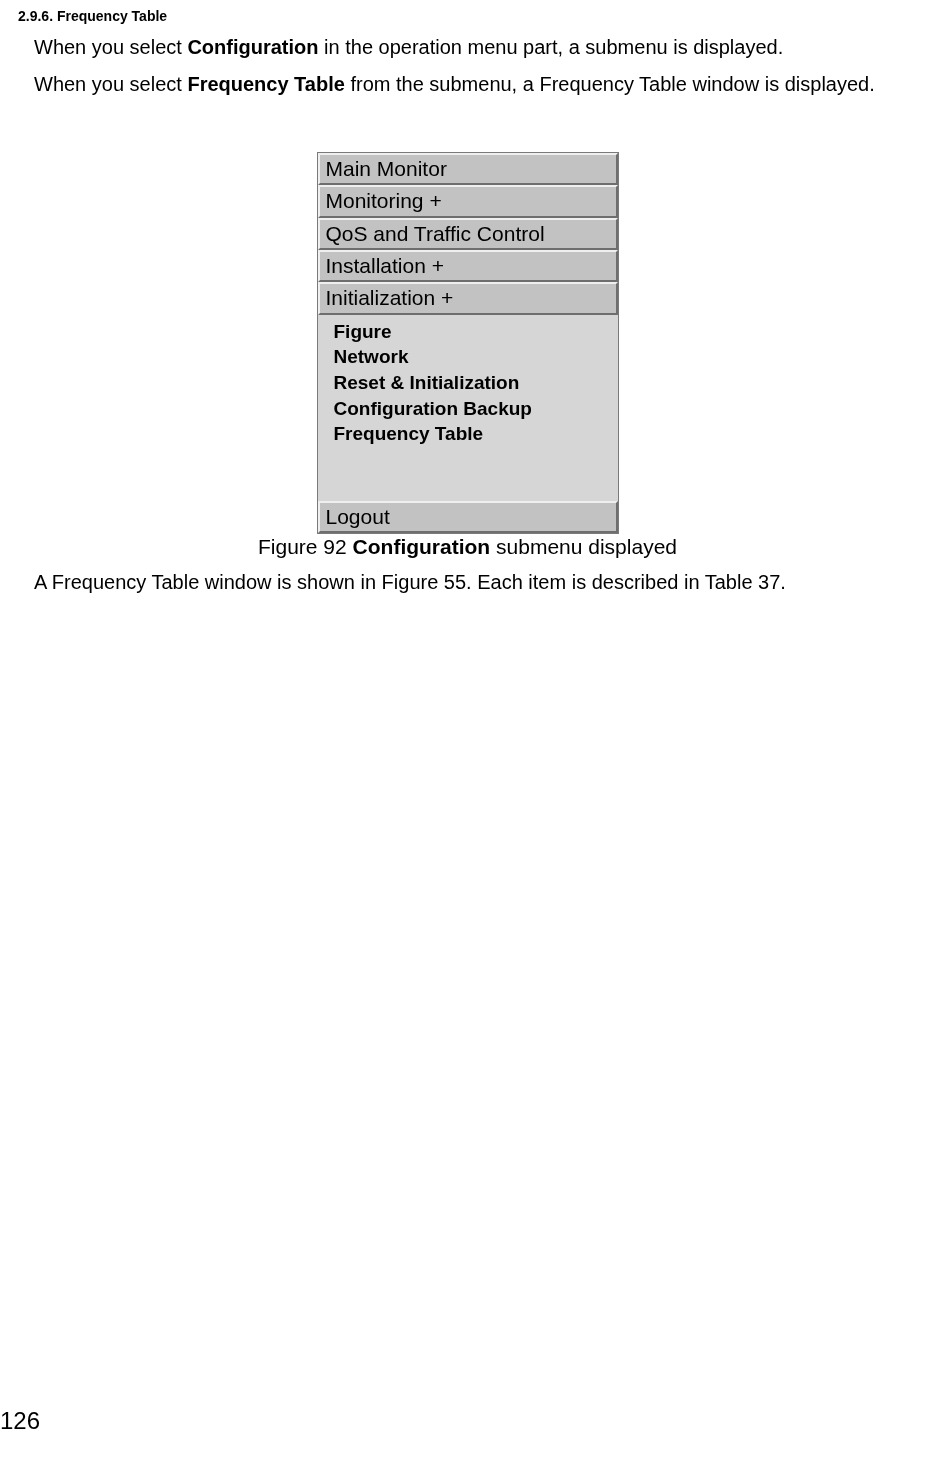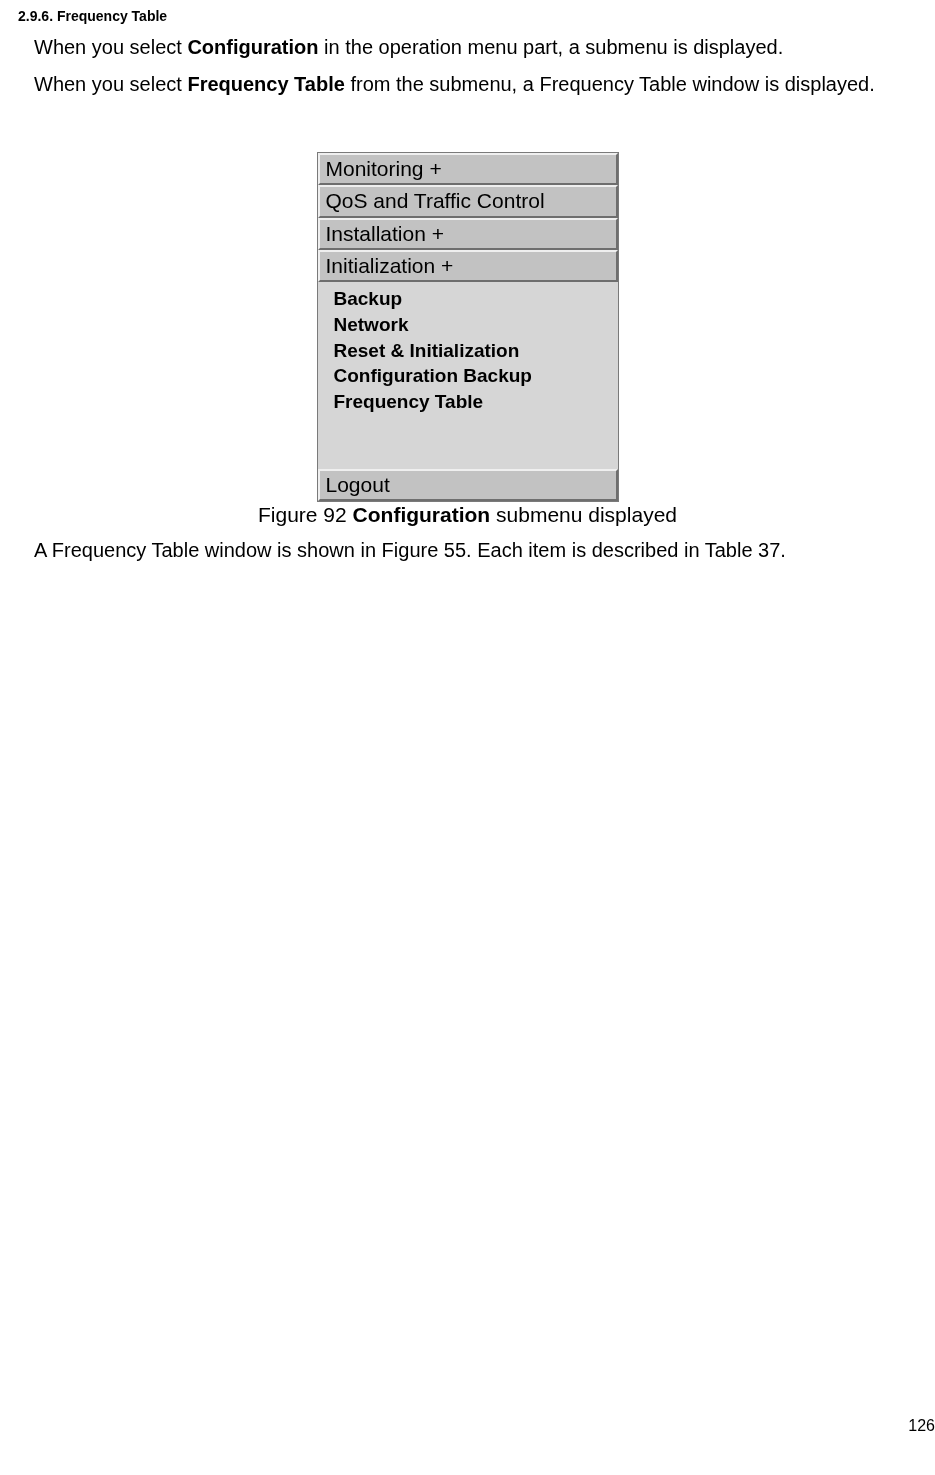--- a/index.html
+++ b/index.html
@@ -65,45 +65,46 @@
     .caption {
       text-align: center;
       margin-top: 1px;
       font-size: 21px;
     }
     .page-number {
       position: absolute;
       bottom: 40px;
       left: 0;
       width: 100%;
-      text-align: right;
-      font-size: 16px;
+      text-align: left;
+      font-size: 24px;
     }
   </style>
 </head>
 <body>
 
 <div class="section-heading">2.9.6. Frequency Table</div>
 
 <div class="body-para">
   <span>When you select </span><b>Configuration</b><span> in the operation menu part, a submenu is displayed.</span>
 </div>
 
 <div class="body-para">
   <span>When you select </span><b>Frequency Table</b><span> from the submenu, a Frequency Table window is displayed.</span>
 </div>
 
 <div class="figure-wrap">
   <div class="menu">
+    <div class="menu-btn">Main Monitor</div>
     <div class="menu-btn">Monitoring +</div>
     <div class="menu-btn">QoS and Traffic Control</div>
     <div class="menu-btn">Installation +</div>
     <div class="menu-btn">Initialization +</div>
     <div class="submenu">
-      <div class="submenu-item">Backup</div>
+      <div class="submenu-item">Figure</div>
       <div class="submenu-item">Network</div>
       <div class="submenu-item">Reset &amp; Initialization</div>
       <div class="submenu-item">Configuration Backup</div>
       <div class="submenu-item">Frequency Table</div>
       <div class="submenu-spacer"></div>
     </div>
     <div class="menu-btn">Logout</div>
   </div>
 </div>
 

